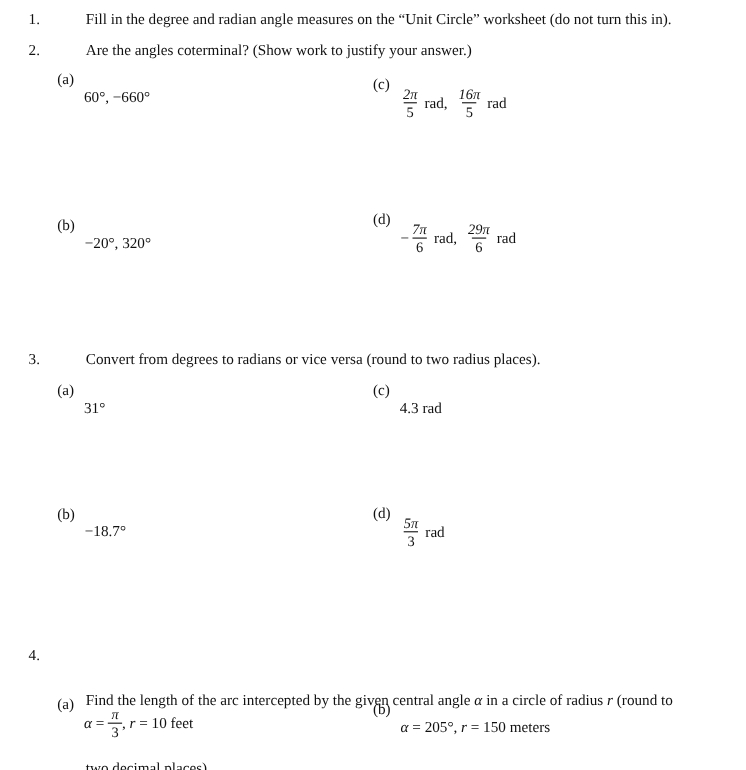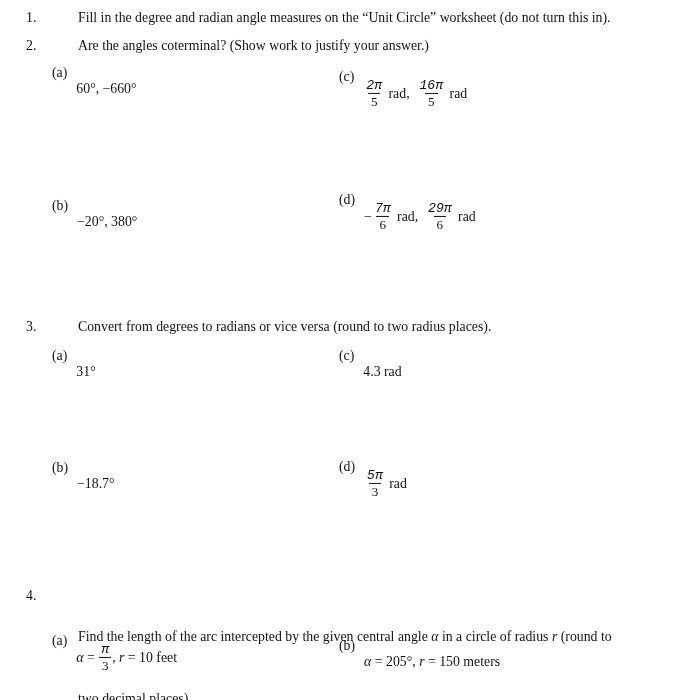--- a/index.html
+++ b/index.html
@@ -43,21 +43,21 @@
   }
   .mrow > span { white-space: pre; }
   .frac {
     display: inline-flex;
     flex-direction: column;
     align-items: center;
     text-align: center;
     font-size: 0.95em;
     vertical-align: middle;
   }
-  .fnum { display: block; padding: 0 3px; line-height: 1.15; font-family: Liberation Mono, monospace; }
+  .fnum { display: block; padding: 0 3px; line-height: 1.15; }
   .fden { display: block; padding: 0 3px; line-height: 1.15; border-top: 1px solid #111; }
   .mathit { font-style: italic; }
   i { font-style: italic; }
 </style>
 </head>
 <body>
 
 <div class="page">
 
   <div class="q" style="top:8px">
@@ -86,21 +86,21 @@
       <span class="frac">
         <span class="fnum mathit">16π</span>
         <span class="fden">5</span>
       </span>
       <span> rad</span>
     </span>
   </div>
 
   <div class="sub" style="left:52px; top:205px">
     <span class="slabel">(b)</span>
-    <span class="mrow">−20°, 380°</span>
+    <span class="mrow">−20°, 320°</span>
   </div>
 
   <div class="sub" style="left:339px; top:200px">
     <span class="slabel">(d)</span>
     <span class="mrow">
       <span>−</span>
       <span class="frac">
         <span class="fnum mathit">7π</span>
         <span class="fden">6</span>
       </span>

